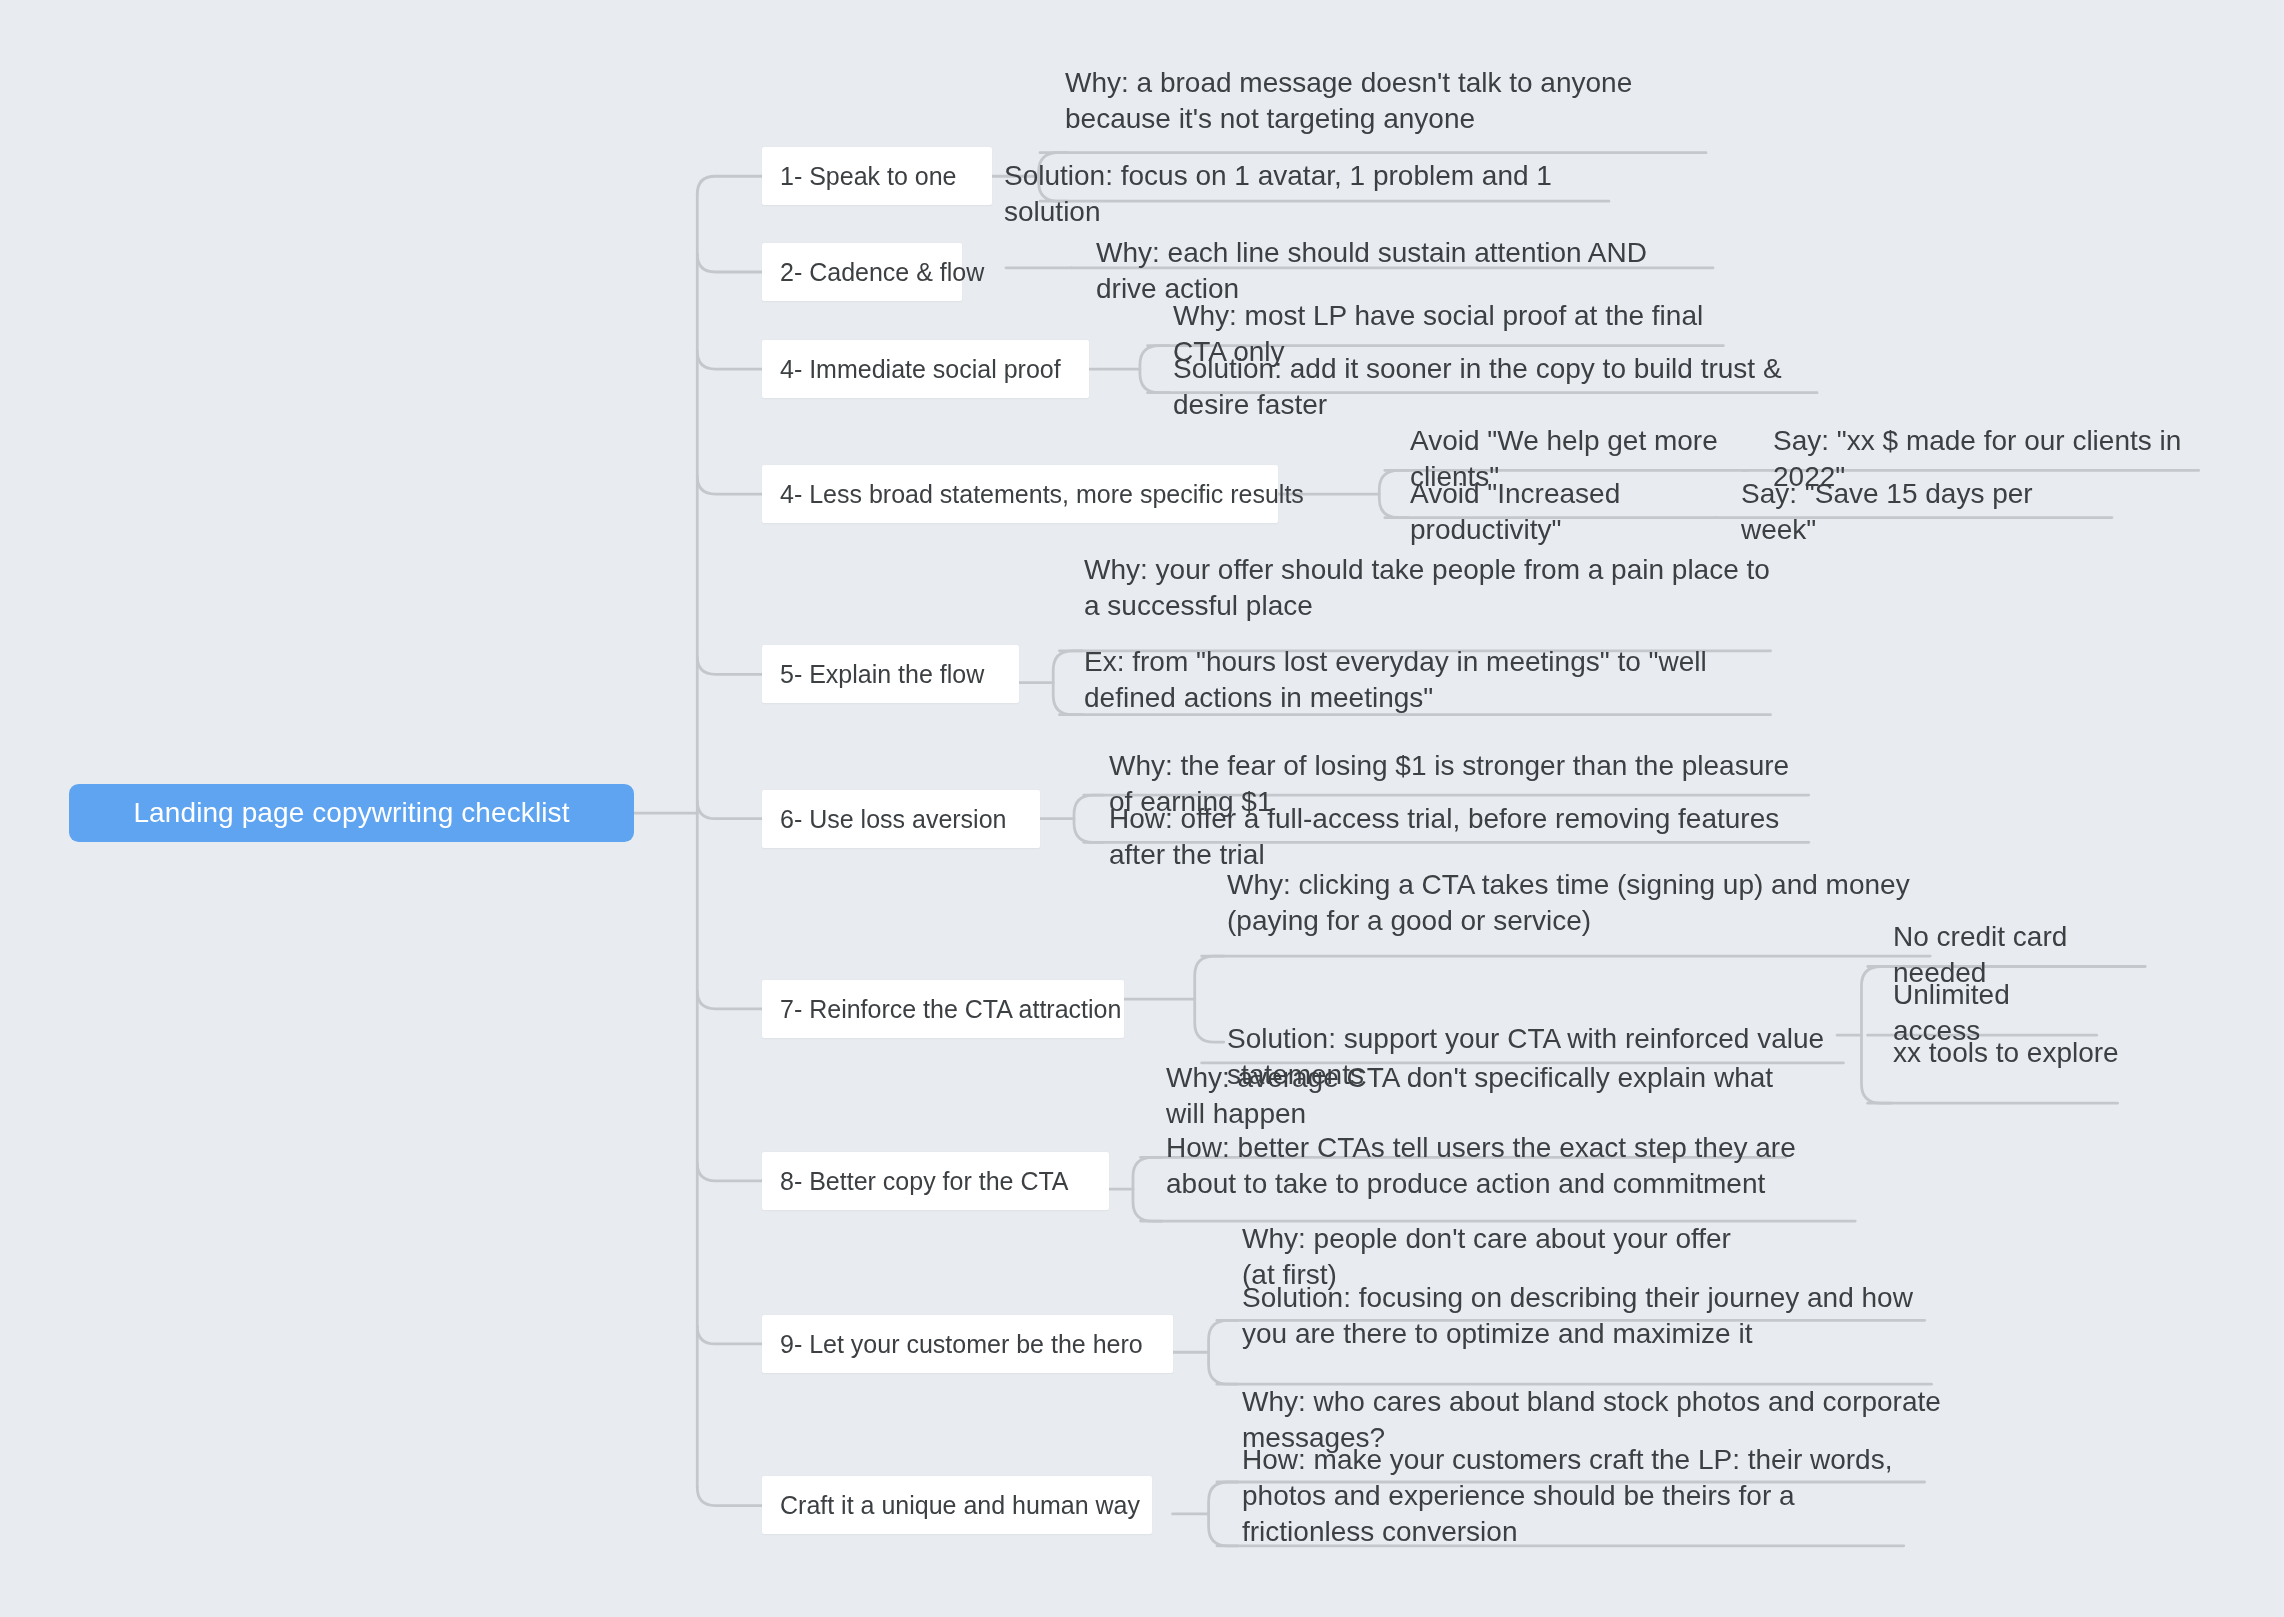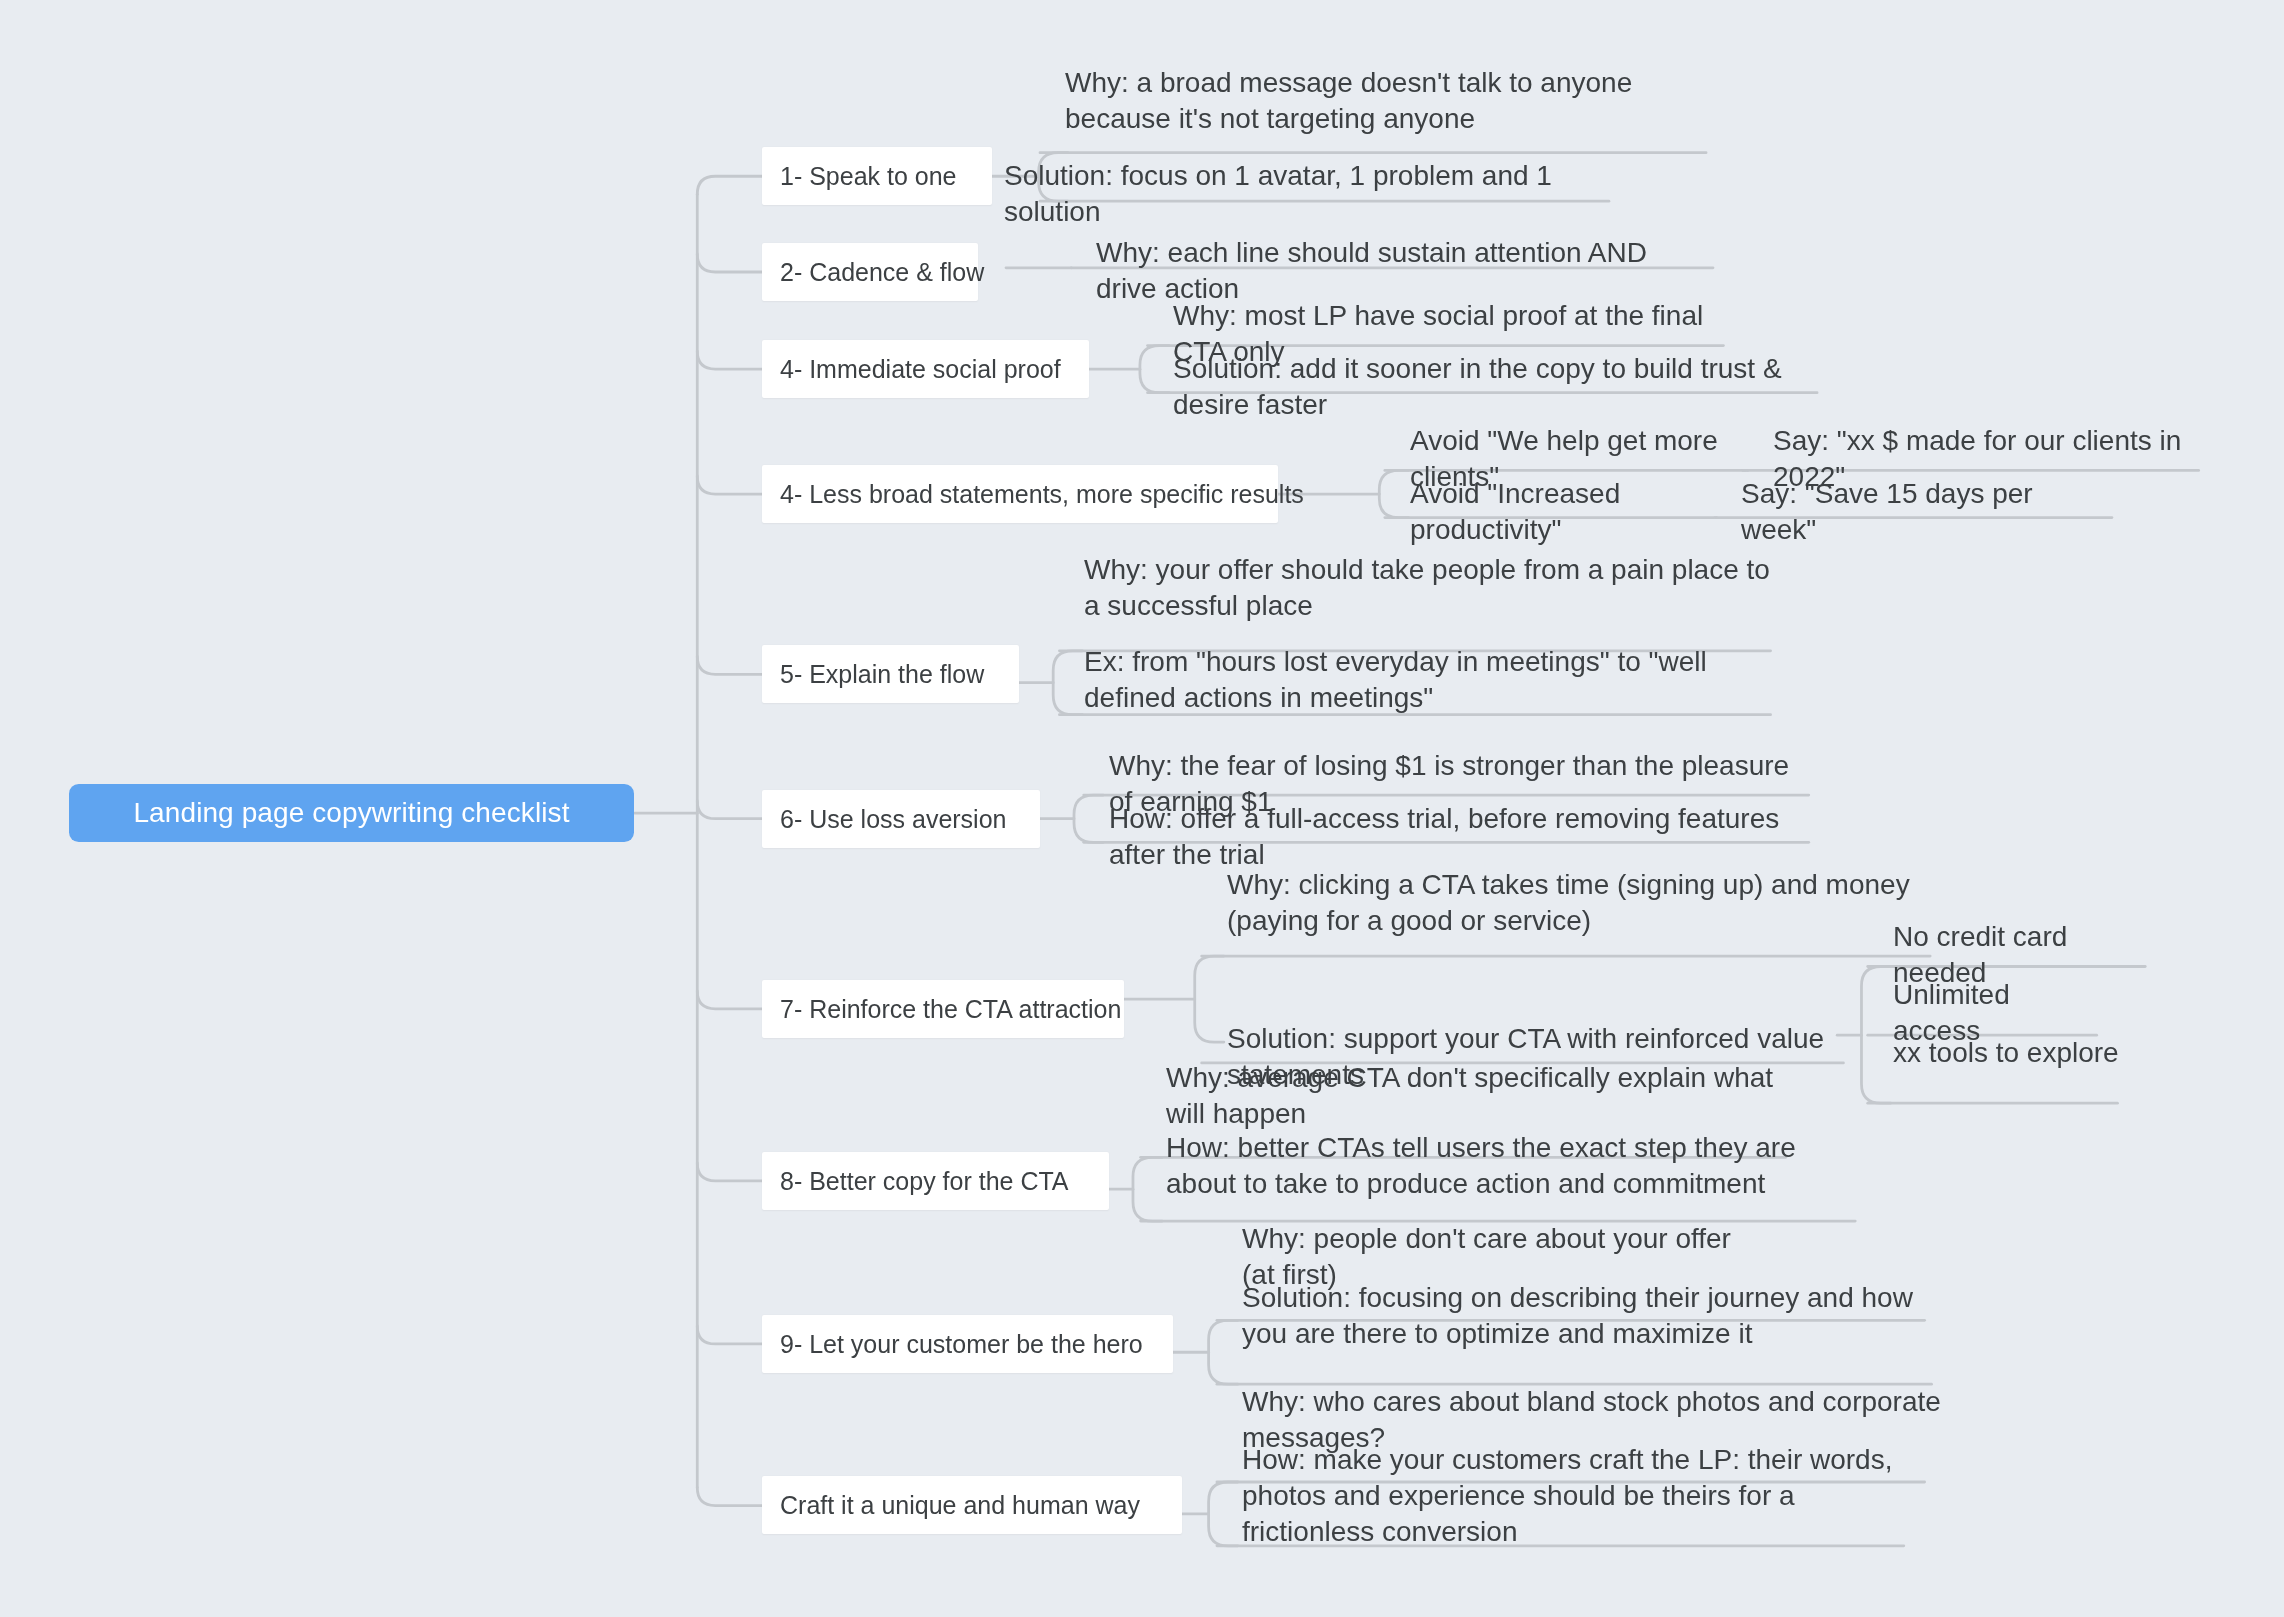--- a/index.html
+++ b/index.html
@@ -128,21 +128,21 @@
     </svg>
 
   <div class="root-node" id="root-node" style="left: 69px; top: 784px; width: 565px; height: 58px; background: rgb(95, 164, 240); color: rgb(255, 255, 255);">
     <span>Landing page copywriting checklist</span>
   </div>
 
   <div id="nodes-layer">
       <div class="branch-node" style="left: 762px; top: 147px; width: 230px; height: 58px;">
         <span>1- Speak to one</span>
       </div>
-      <div class="branch-node" style="left: 762px; top: 243px; width: 216px; height: 58px;">
+      <div class="branch-node" style="left: 762px; top: 243px; width: 200px; height: 58px;">
         <span>2- Cadence &amp; flow</span>
       </div>
       <div class="branch-node" style="left: 762px; top: 340px; width: 327px; height: 58px;">
         <span>4- Immediate social proof</span>
       </div>
       <div class="branch-node" style="left: 762px; top: 465px; width: 516px; height: 58px;">
         <span>4- Less broad statements, more specific results</span>
       </div>
       <div class="branch-node" style="left: 762px; top: 645px; width: 257px; height: 58px;">
         <span>5- Explain the flow</span>
@@ -152,21 +152,21 @@
       </div>
       <div class="branch-node" style="left: 762px; top: 980px; width: 362px; height: 58px;">
         <span>7- Reinforce the CTA attraction</span>
       </div>
       <div class="branch-node" style="left: 762px; top: 1152px; width: 347px; height: 58px;">
         <span>8- Better copy for the CTA</span>
       </div>
       <div class="branch-node" style="left: 762px; top: 1315px; width: 411px; height: 58px;">
         <span>9- Let your customer be the hero</span>
       </div>
-      <div class="branch-node" style="left: 762px; top: 1476px; width: 420px; height: 58px;">
+      <div class="branch-node" style="left: 762px; top: 1476px; width: 390px; height: 58px;">
         <span>Craft it a unique and human way</span>
       </div>
       <div class="leaf" style="left: 1065px; top: 65px; width: 642px;">
         <span class="txt">Why: a broad message doesn't talk to anyone because it's not targeting anyone</span>
       </div>
       <div class="leaf" style="left: 1004px; top: 158px; width: 555px;">
         <span class="txt">Solution: focus on 1 avatar, 1 problem and 1 solution</span>
       </div>
       <div class="leaf" style="left: 1096px; top: 235px; width: 597px;">
         <span class="txt">Why: each line should sustain attention AND drive action</span>

